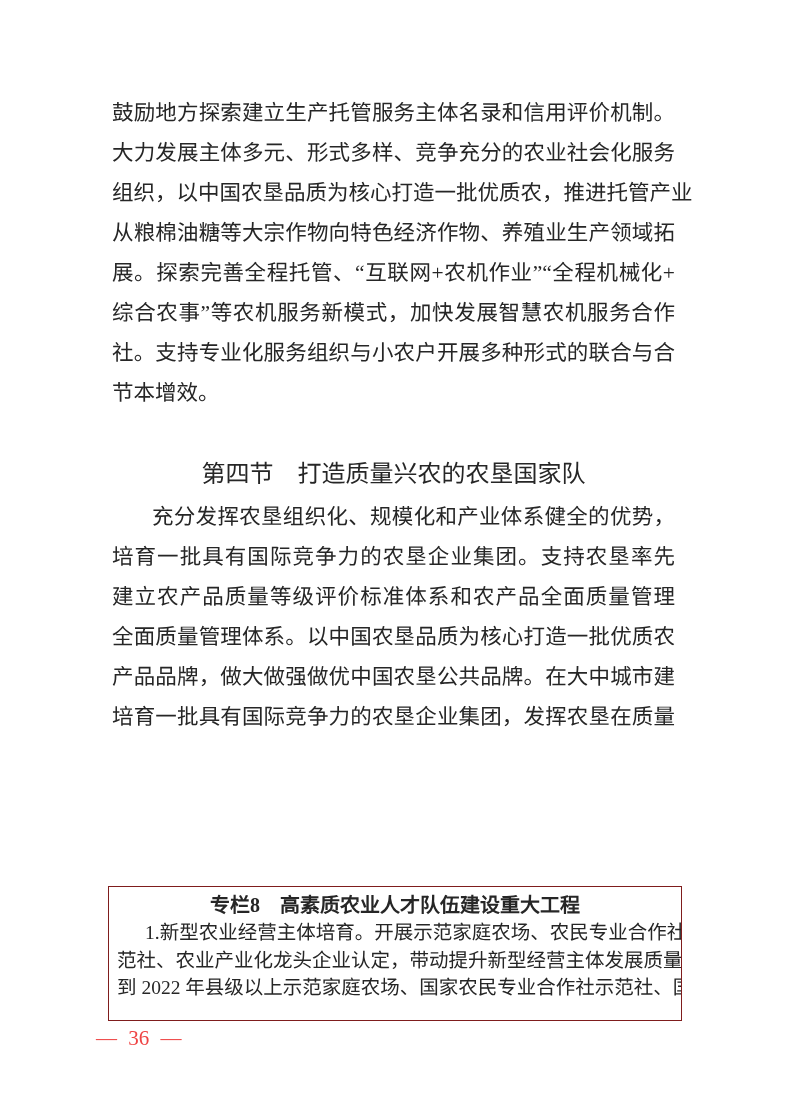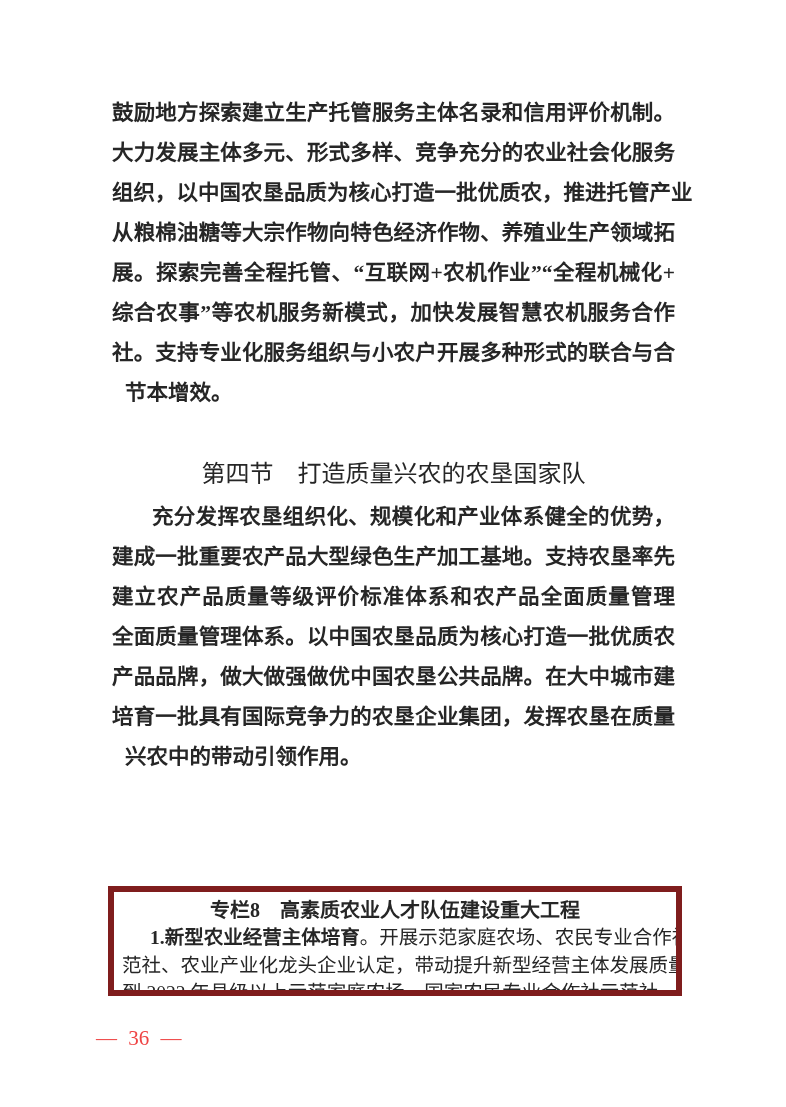--- a/index.html
+++ b/index.html
@@ -12,56 +12,54 @@
     height: 1107px;
     position: relative;
     font-family: "Liberation Serif", "DejaVu Serif", serif;
     color: #262626;
     overflow: hidden;
   }
   .textblock {
     position: absolute;
     left: 112px;
     width: 563px;
-    font-weight: bold;
   }
   .bodyline {
     font-size: 21.5px;
     line-height: 40px;
     height: 40px;
     text-align: justify;
     text-align-last: justify;
     white-space: nowrap;
     letter-spacing: 0;
   }
   .bodyline.lastline {
     text-align: left;
     text-align-last: left;
-    margin-left: 13px;
   }
   .bodyline.indented {
     text-indent: 40px;
   }
   #section-heading {
     position: absolute;
     left: 112px;
     top: 453px;
     width: 563px;
     text-align: center;
     font-weight: normal;
     font-size: 24px;
     line-height: 42px;
   }
   #column-box {
     position: absolute;
     left: 108px;
     top: 886px;
     width: 574px;
-    height: 110px;
-    border: 6px solid #7f1d1d;
+    height: 135px;
+    border: 1px solid #7f1d1d;
     box-sizing: border-box;
     padding: 4px 8px 0 8px;
     overflow: hidden;
   }
   .box-title {
     text-align: center;
     font-weight: bold;
     font-size: 20px;
     line-height: 28px;
     height: 28px;
@@ -72,21 +70,21 @@
     line-height: 27.5px;
     height: 27.5px;
     text-align: justify;
     text-align-last: justify;
     white-space: nowrap;
   }
   .box-line.indented {
     text-indent: 28px;
   }
   .box-line .lead-bold {
-    font-weight: bold;
+    font-weight: normal;
   }
   #page-number {
     position: absolute;
     left: 96px;
     top: 1024px;
     font-size: 21px;
     line-height: 28px;
     word-spacing: 6px;
     color: #ef4444;
   }
@@ -102,26 +100,25 @@
   <div class="bodyline">展。探索完善全程托管、“互联网+农机作业”“全程机械化+</div>
   <div class="bodyline">综合农事”等农机服务新模式，加快发展智慧农机服务合作</div>
   <div class="bodyline">社。支持专业化服务组织与小农户开展多种形式的联合与合</div>
   <div class="bodyline lastline">节本增效。</div>
 </div>
 
 <div id="section-heading">第四节　打造质量兴农的农垦国家队</div>
 
 <div id="paragraph-2" class="textblock" style="top:497px">
   <div class="bodyline indented">充分发挥农垦组织化、规模化和产业体系健全的优势，</div>
-  <div class="bodyline">建成一批重要农产品大型绿色生产加工基地。支持农垦率先</div>
+  <div class="bodyline">培育一批具有国际竞争力的农垦企业集团。支持农垦率先</div>
   <div class="bodyline">建立农产品质量等级评价标准体系和农产品全面质量管理</div>
   <div class="bodyline">全面质量管理体系。以中国农垦品质为核心打造一批优质农</div>
   <div class="bodyline">产品品牌，做大做强做优中国农垦公共品牌。在大中城市建</div>
   <div class="bodyline">培育一批具有国际竞争力的农垦企业集团，发挥农垦在质量</div>
-  <div class="bodyline lastline">兴农中的带动引领作用。</div>
 </div>
 
 <div id="column-box">
   <div class="box-title">专栏8　高素质农业人才队伍建设重大工程</div>
   <div class="box-line indented"><span class="lead-bold">1.新型农业经营主体培育</span><span>。开展示范家庭农场、农民专业合作社示</span></div>
   <div class="box-line">范社、农业产业化龙头企业认定，带动提升新型经营主体发展质量，</div>
   <div class="box-line">到 2022 年县级以上示范家庭农场、国家农民专业合作社示范社、国</div>
 </div>
 
 <div id="page-number">— 36 —</div>

